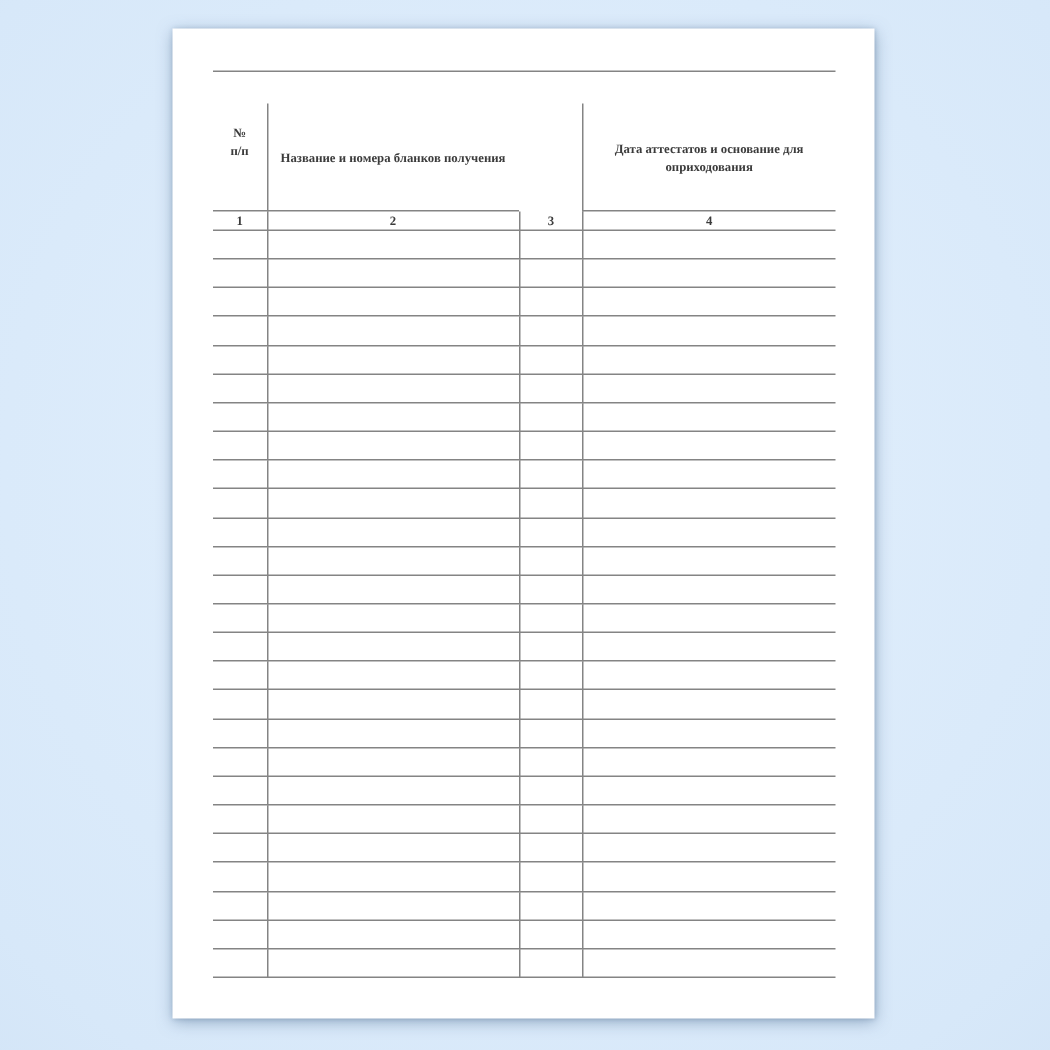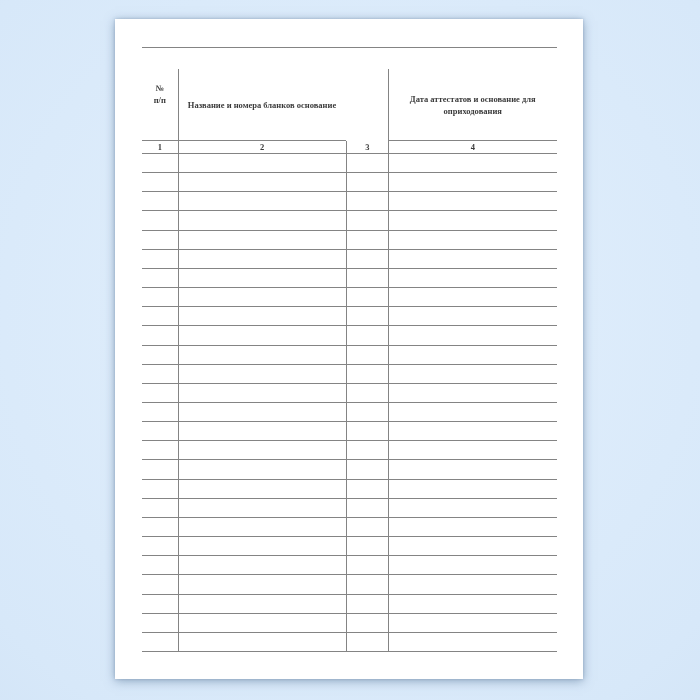--- a/index.html
+++ b/index.html
@@ -70,21 +70,21 @@
   <div class="sheet">
     <div class="tbl">
 
       <div class="cell hdr cell-npp bb">
         <div>№</div>
         <div>п/п</div>
       </div>
 
 
       <div class="cell hdr cell-h2 bl bb">
-        <div>Название и номера бланков основание</div>
+        <div>Название и номера бланков получения</div>
       </div>
 
 
       <div class="cell hdr cell-h4 bl bb">
         <div>Дата аттестатов и основание для</div>
         <div>оприходования</div>
       </div>
 
       <div class="cell numcell cell-n1 bb">1</div>
       <div class="cell numcell cell-n2 bl bb">2</div>

